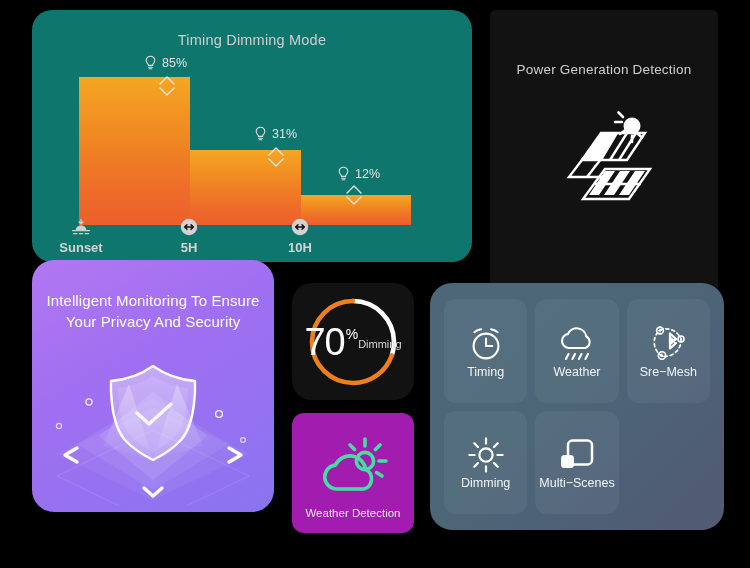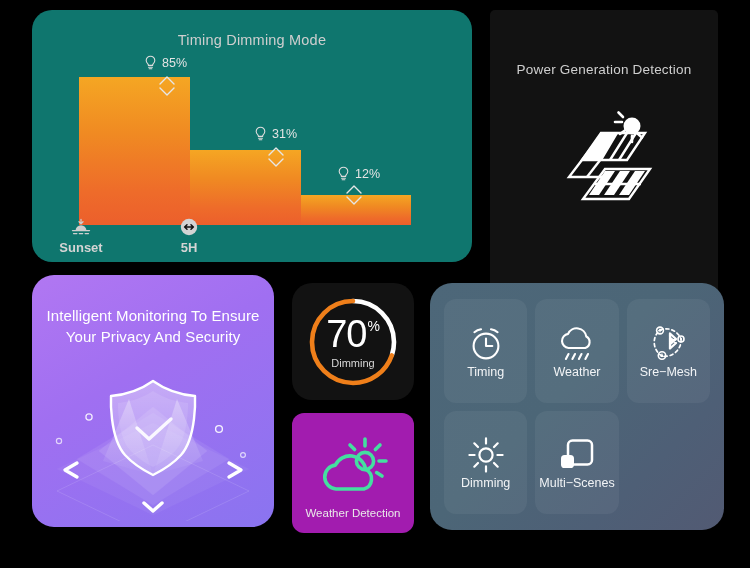--- a/index.html
+++ b/index.html
@@ -51,41 +51,41 @@
   
   #power-card {
     left: 490px; top: 10px; width: 228px; height: 284px;
     background: #121212; border-radius: 5px;
   }
   #power-card .card-title { top:52px; font-size:13.5px; }
   .solar-wrap { position:absolute; left:0; right:0; top:95px; display:flex; justify-content:center; }
 
   
   #monitor-card {
-    left:32px; top:275px; width:242px; height:252px;
+    left:32px; top:260px; width:242px; height:252px;
     border-radius:22px;
     background: linear-gradient(150deg, #b177f2 0%, #a06ff1 40%, #8a74f0 100%);
     overflow:hidden;
   }
   .monitor-title {
     position:absolute; left:14px; right:14px; top:30px;
     text-align:center; color:#ffffff; font-size:15px; line-height:21px;
     font-weight:400; letter-spacing:.1px;
   }
   .shield-wrap { position:absolute; left:0; right:0; top:96px; display:flex; justify-content:center; }
 
   
   #dim-card {
     left:292px; top:283px; width:122px; height:117px;
     background:#121212; border-radius:20px;
   }
   .gauge-wrap { position:absolute; left:0; top:0; width:100%; height:100%; display:flex; align-items:center; justify-content:center; }
   .gauge-center {
     position:absolute; left:0; right:0; top:0; bottom:0;
-    display:flex; flex-direction:column; align-items:center; justify-content:center;
+    display:flex; flex-direction:row; align-items:center; justify-content:center;
   }
   .gauge-num { display:flex; align-items:flex-start; color:#fff; line-height:1; }
   .gauge-num .big { font-size:38px; font-weight:300; letter-spacing:-1px; }
   .gauge-num .pct { font-size:14px; margin-top:4px; margin-left:1px; font-weight:400;}
   .gauge-sub { color:#d8d8d8; font-size:11px; margin-top:4px; }
 
   
   #weather-card {
     left:292px; top:413px; width:122px; height:120px;
     background:#a21caf; border-radius:12px;
@@ -195,20 +195,29 @@
         <div class="axis-item" style="left:122px;">
           <div class="ico">
             <svg width="20" height="20" viewBox="0 0 20 20">
               <circle cx="10" cy="10" r="8.2" fill="#d3d3d3"></circle>
               <path d="M5.6 10h8.8M5.6 10l2.4 -2.2M5.6 10l2.4 2.2M14.4 10l-2.4 -2.2M14.4 10l-2.4 2.2" stroke="#111" stroke-width="1.5" fill="none" stroke-linecap="round" stroke-linejoin="round"></path>
             </svg>
           </div>
           <span class="lbl">5H</span>
         </div>
 
+        <div class="axis-item" style="left:233px;">
+          <div class="ico">
+            <svg width="20" height="20" viewBox="0 0 20 20">
+              <circle cx="10" cy="10" r="8.2" fill="#d3d3d3"></circle>
+              <path d="M5.6 10h8.8M5.6 10l2.4 -2.2M5.6 10l2.4 2.2M14.4 10l-2.4 -2.2M14.4 10l-2.4 2.2" stroke="#111" stroke-width="1.5" fill="none" stroke-linecap="round" stroke-linejoin="round"></path>
+            </svg>
+          </div>
+          <span class="lbl">10H</span>
+        </div>
 
 
       </div>
     </div>
   </div>
 
   <div class="panel" id="power-card">
     <div class="card-title">Power Generation Detection</div>
     <div class="solar-wrap">
       <svg width="110" height="100" viewBox="0 0 110 100">

